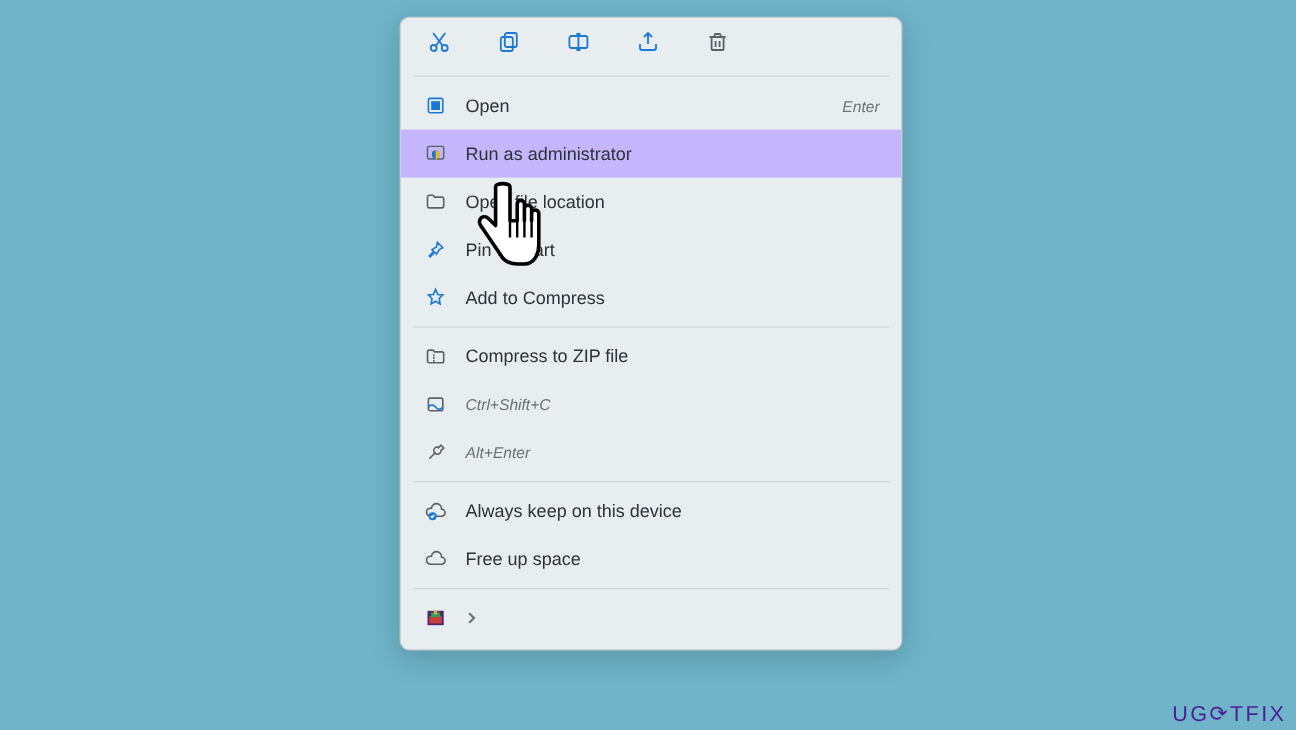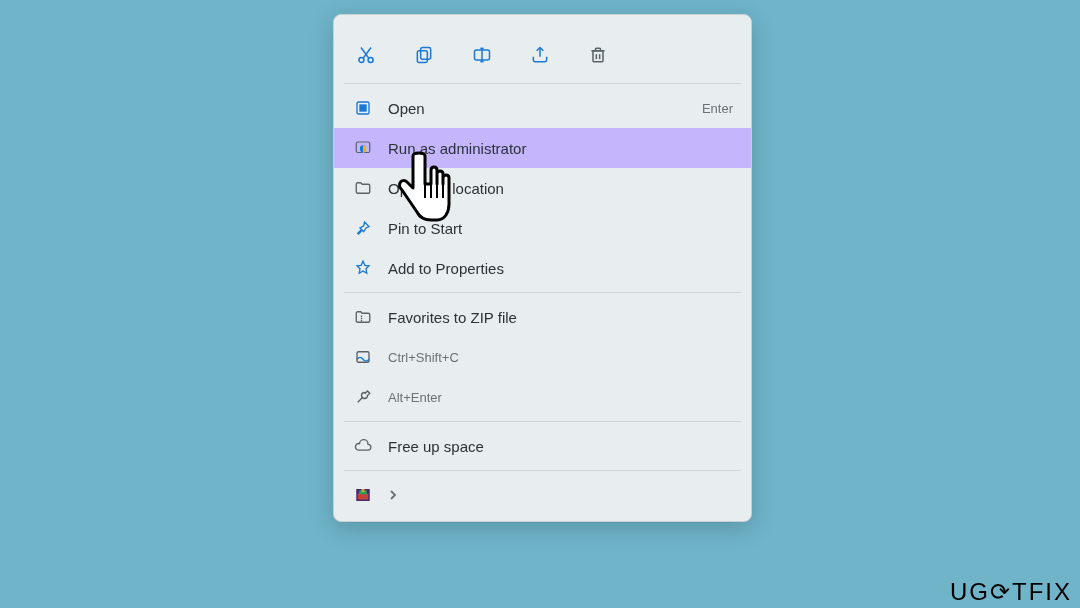--- a/index.html
+++ b/index.html
@@ -13,21 +13,21 @@
   }
   .context-menu {
     position: absolute;
     left: 333px;
     top: 14px;
     width: 419px;
     background: #e8edef;
     border: 1px solid #c8ced2;
     border-radius: 8px;
     box-shadow: 0 6px 24px rgba(0,0,0,0.18);
-    padding: 20px 0 6px 0;
+    padding: 0 0 6px 0;
   }
   .toolbar {
     display: flex;
     gap: 30px;
     padding: 6px 18px 10px 18px;
   }
   .toolbar-btn {
     width: 28px;
     height: 28px;
     display: flex;
@@ -55,38 +55,39 @@
     justify-content: center;
     margin-right: 14px;
     flex-shrink: 0;
   }
   .menu-item .label {
     flex: 1;
   }
   .menu-item .shortcut {
     color: #6a7278;
     font-size: 13px;
+    font-style: italic;
   }
   .menu-item .chev {
     color: #6a7278;
     font-size: 14px;
   }
   .sep {
     height: 1px;
     background: #cfd6da;
     margin: 4px 10px;
   }
   .watermark {
     position: absolute;
     right: 8px;
     bottom: 2px;
-    font-size: 24px;
+    font-size: 18px;
     font-weight: 300;
     letter-spacing: 2px;
-    color: #000000;
+    color: #4c1d95;
     font-family: Arial, sans-serif;
   }
   .cursor {
     position: absolute;
     left: 393px;
     top: 150px;
     width: 62px;
     height: 78px;
     z-index: 50;
   }
@@ -189,33 +190,33 @@
     </span>
     <span class="label">Pin to Start</span>
   </div>
 
   <div class="menu-item">
     <span class="mi-icon">
       <svg width="18" height="18" viewBox="0 0 24 24" fill="none" stroke="#1a78d6" stroke-width="1.8">
         <path d="M12 3l2.5 5.5L20 9l-4 4 1 6-5-3-5 3 1-6-4-4 5.5-.5z"></path>
       </svg>
     </span>
-    <span class="label">Add to Properties</span>
+    <span class="label">Add to Compress</span>
   </div>
 
   <div class="sep"></div>
 
   <div class="menu-item">
     <span class="mi-icon">
       <svg width="18" height="18" viewBox="0 0 24 24" fill="none" stroke="#5a6268" stroke-width="1.8">
         <path d="M3 7a2 2 0 0 1 2-2h4l2 2h8a2 2 0 0 1 2 2v8a2 2 0 0 1-2 2H5a2 2 0 0 1-2-2Z"></path>
         <line x1="10" y1="10" x2="10" y2="18" stroke-dasharray="2 1"></line>
       </svg>
     </span>
-    <span class="label">Favorites to ZIP file</span>
+    <span class="label">Compress to ZIP file</span>
   </div>
 
   <div class="menu-item">
     <span class="mi-icon">
       <svg width="18" height="18" viewBox="0 0 24 24" fill="none" stroke="#5a6268" stroke-width="1.8">
         <rect x="4" y="5" width="16" height="14" rx="2"></rect>
         <path d="M4 15 q4 -5 8 0 t8 0" stroke="#1a78d6"></path>
       </svg>
     </span>
     <span class="shortcut">Ctrl+Shift+C</span>
@@ -226,20 +227,30 @@
       <svg width="18" height="18" viewBox="0 0 24 24" fill="none" stroke="#5a6268" stroke-width="1.8">
         <path d="M14 6a4 4 0 1 0 4 4l3-3-3-3-3 3z"></path>
           <path d="M12 12l-7 7"></path>
       </svg>
     </span>
     <span class="shortcut">Alt+Enter</span>
   </div>
 
   <div class="sep"></div>
 
+  <div class="menu-item">
+    <span class="mi-icon">
+      <svg width="20" height="18" viewBox="0 0 24 20" fill="none" stroke="#5a6268" stroke-width="1.6">
+        <path d="M7 15a4 4 0 1 1 .8-7.9A5 5 0 0 1 18 8a3.5 3.5 0 0 1 0 7H7z"></path>
+        <circle cx="9" cy="15" r="4" fill="#1a78d6" stroke="none"></circle>
+        <path d="M7.3 15 l1.2 1.2 2.2-2.4" stroke="#fff" stroke-width="1.6"></path>
+      </svg>
+    </span>
+    <span class="label">Always keep on this device</span>
+  </div>
 
   <div class="menu-item">
     <span class="mi-icon">
       <svg width="20" height="18" viewBox="0 0 24 20" fill="none" stroke="#5a6268" stroke-width="1.6">
         <path d="M7 15a4 4 0 1 1 .8-7.9A5 5 0 0 1 18 8a3.5 3.5 0 0 1 0 7H7z"></path>
       </svg>
     </span>
     <span class="label">Free up space</span>
   </div>
 

